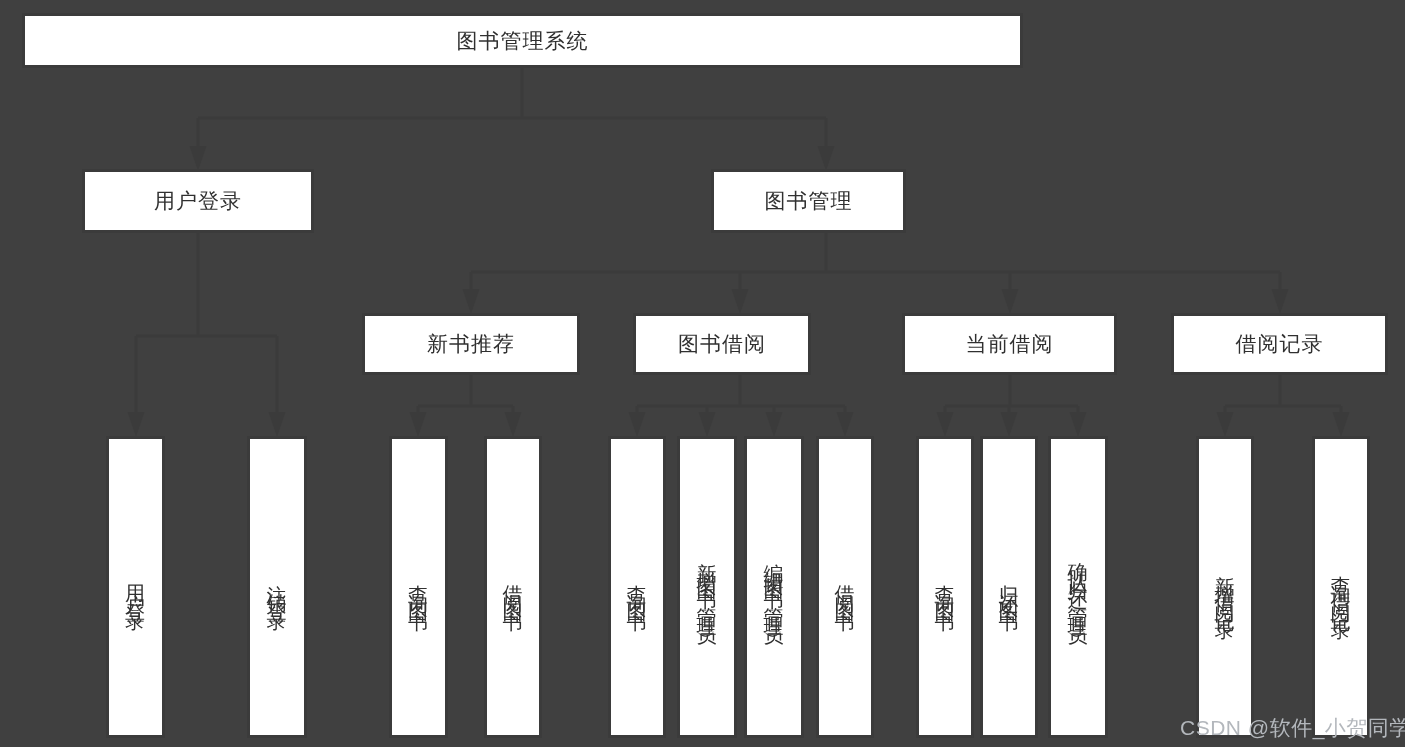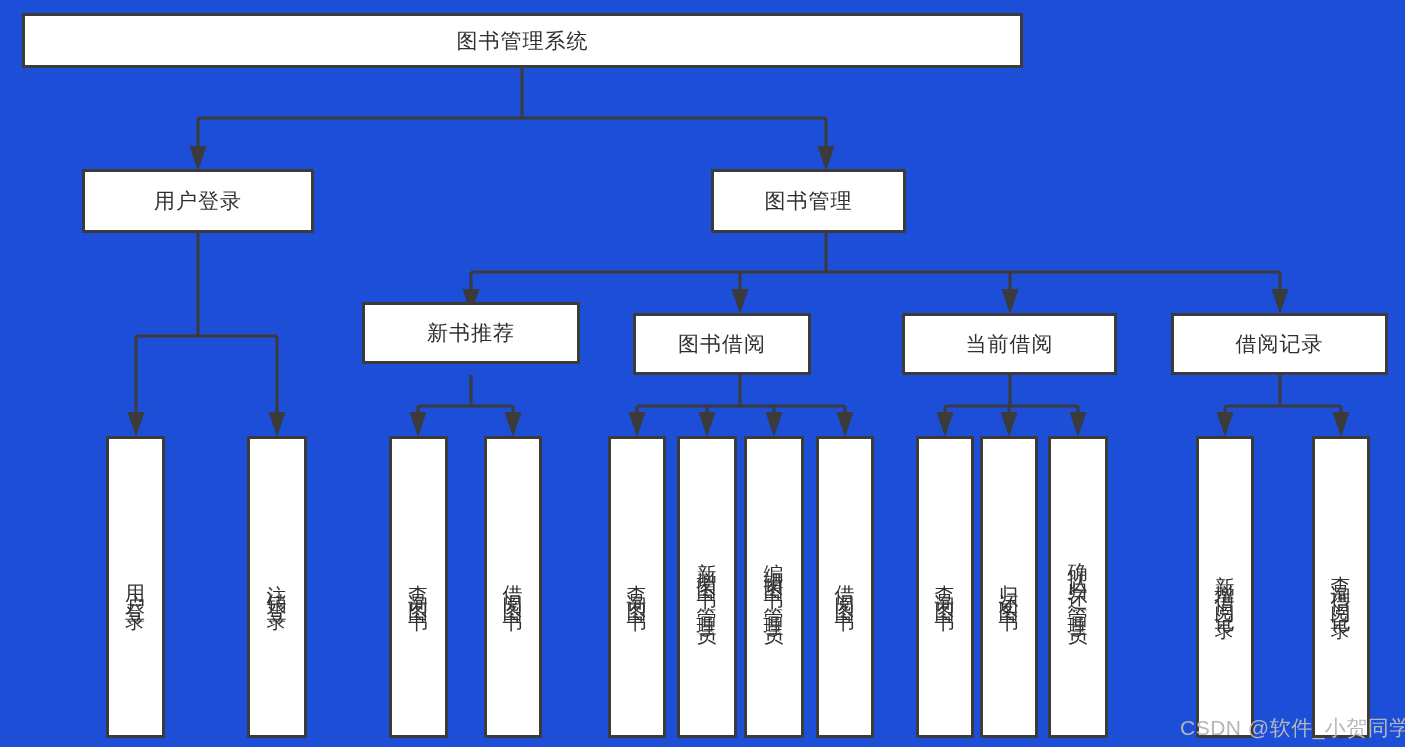--- a/index.html
+++ b/index.html
@@ -8,21 +8,21 @@
     width: 1405px;
     height: 747px;
     background: #ffffff;
     overflow: hidden;
     font-family: "Liberation Sans", "DejaVu Sans", sans-serif;
   }
   #stage {
     position: relative;
     width: 1405px;
     height: 747px;
-    background: #1d4ed8;
+    background: #404040;
   }
   #connector-svg {
     position: absolute;
     left: 0; top: 0;
     z-index: 1;
   }
   .node {
     position: absolute;
     box-sizing: border-box;
     border: 3px solid #3b3b3b;
@@ -109,21 +109,21 @@
     <span>图书管理系统</span>
   </div>
 
   <div class="node h-node" style="left:82px; top:169px; width:232px; height:64px;">
     <span>用户登录</span>
   </div>
   <div class="node h-node" style="left:711px; top:169px; width:195px; height:64px;">
     <span>图书管理</span>
   </div>
 
-  <div class="node h-node" style="left:362px; top:302px; width:218px; height:62px;">
+  <div class="node h-node" style="left:362px; top:313px; width:218px; height:62px;">
     <span>新书推荐</span>
   </div>
   <div class="node h-node" style="left:633px; top:313px; width:178px; height:62px;">
     <span>图书借阅</span>
   </div>
   <div class="node h-node" style="left:902px; top:313px; width:215px; height:62px;">
     <span>当前借阅</span>
   </div>
   <div class="node h-node" style="left:1171px; top:313px; width:217px; height:62px;">
     <span>借阅记录</span>

